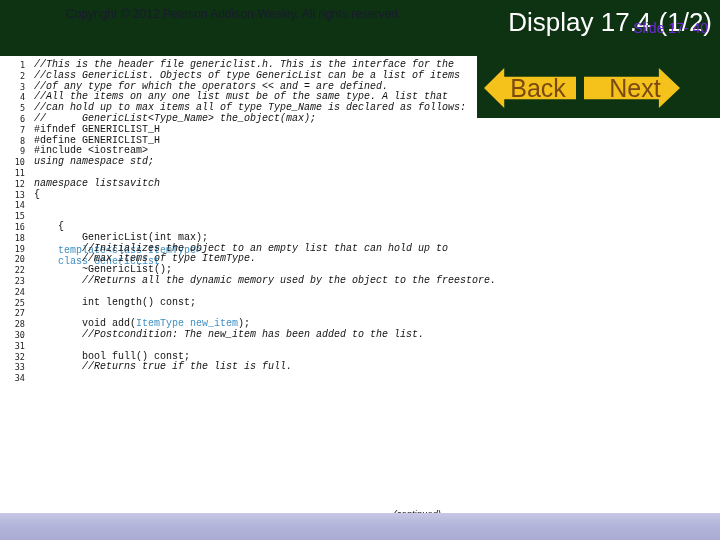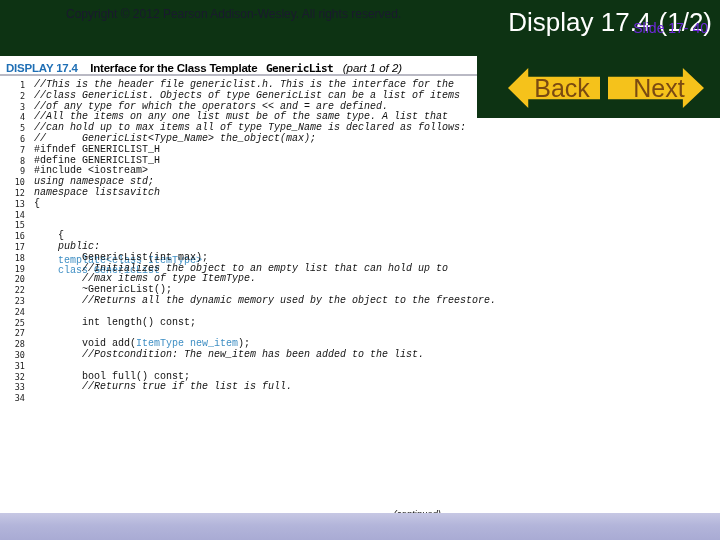--- a/index.html
+++ b/index.html
@@ -21,21 +21,21 @@
     position:absolute; right:8px; top:1px;
     color:#ffffff;
     font-size:26px;
     line-height:42px;
     white-space:nowrap;
     letter-spacing:0px;
   }
 
   
   #nav-group {
-    position:absolute; left:508px; top:68px;
+    position:absolute; left:484px; top:68px;
     width:196px; height:40px;
   }
   .nav-btn {
     position:absolute; top:0; height:40px;
     display:flex; align-items:center; justify-content:center;
     color:#7a4a12;
     font-size:25px;
     line-height:25px;
     cursor:pointer;
     user-select:none;
@@ -146,44 +146,38 @@
   <div id="back-button" class="nav-btn">
     <span>Back</span>
   </div>
   <div id="next-button" class="nav-btn">
     <span>Next</span>
   </div>
 </div>
 
 <div id="display-panel">
 
-  <div id="display-header">
-    <span class="dh-tag">DISPLAY 17.4</span>
-    <span class="dh-title">Interface for the Class Template</span>
-    <span class="dh-mono">GenericList</span>
-    <span class="dh-part">(part 1 of 2)</span>
-  </div>
 
   <div id="code-listing">
       <div class="code-row"><div class="ln">1</div><div class="src cmt">//This is the header file genericlist.h. This is the interface for the</div></div>
       <div class="code-row"><div class="ln">2</div><div class="src cmt">//class GenericList. Objects of type GenericList can be a list of items</div></div>
       <div class="code-row"><div class="ln">3</div><div class="src cmt">//of any type for which the operators &lt;&lt; and = are defined.</div></div>
       <div class="code-row"><div class="ln">4</div><div class="src cmt">//All the items on any one list must be of the same type. A list that</div></div>
       <div class="code-row"><div class="ln">5</div><div class="src cmt">//can hold up to max items all of type Type_Name is declared as follows:</div></div>
       <div class="code-row"><div class="ln">6</div><div class="src cmt">//      GenericList&lt;Type_Name&gt; the_object(max);</div></div>
       <div class="code-row"><div class="ln">7</div><div class="src">#ifndef GENERICLIST_H</div></div>
       <div class="code-row"><div class="ln">8</div><div class="src">#define GENERICLIST_H</div></div>
       <div class="code-row"><div class="ln">9</div><div class="src">#include &lt;iostream&gt;</div></div>
       <div class="code-row"><div class="ln">10</div><div class="src kw">using namespace std;</div></div>
+      <div class="code-row"><div class="ln">11</div><div class="src"></div></div>
       <div class="code-row"><div class="ln">12</div><div class="src kw">namespace listsavitch</div></div>
       <div class="code-row"><div class="ln">13</div><div class="src">{</div></div>
       <div class="code-row"><div class="ln">14</div><div class="src hl">    template&lt;class ItemType&gt;</div></div>
       <div class="code-row"><div class="ln">15</div><div class="src hl">    class GenericList</div></div>
       <div class="code-row"><div class="ln">16</div><div class="src">    {</div></div>
-      <div class="code-row"><div class="ln">17</div><div class="src kw">    public:</div></div>
       <div class="code-row"><div class="ln">18</div><div class="src">        GenericList(int max);</div></div>
       <div class="code-row"><div class="ln">19</div><div class="src cmt">        //Initializes the object to an empty list that can hold up to</div></div>
       <div class="code-row"><div class="ln">20</div><div class="src cmt">        //max items of type ItemType.</div></div>
       <div class="code-row"><div class="ln">22</div><div class="src">        ~GenericList();</div></div>
       <div class="code-row"><div class="ln">23</div><div class="src cmt">        //Returns all the dynamic memory used by the object to the freestore.</div></div>
       <div class="code-row"><div class="ln">24</div><div class="src"></div></div>
       <div class="code-row"><div class="ln">25</div><div class="src">        int length() const;</div></div>
       <div class="code-row"><div class="ln">27</div><div class="src"></div></div>
       <div class="code-row"><div class="ln">28</div><div class="src"><span>        void add(</span><span class="hl-span">ItemType new_item</span><span>);</span></div></div>
       <div class="code-row"><div class="ln">30</div><div class="src cmt">        //Postcondition: The new_item has been added to the list.</div></div>

